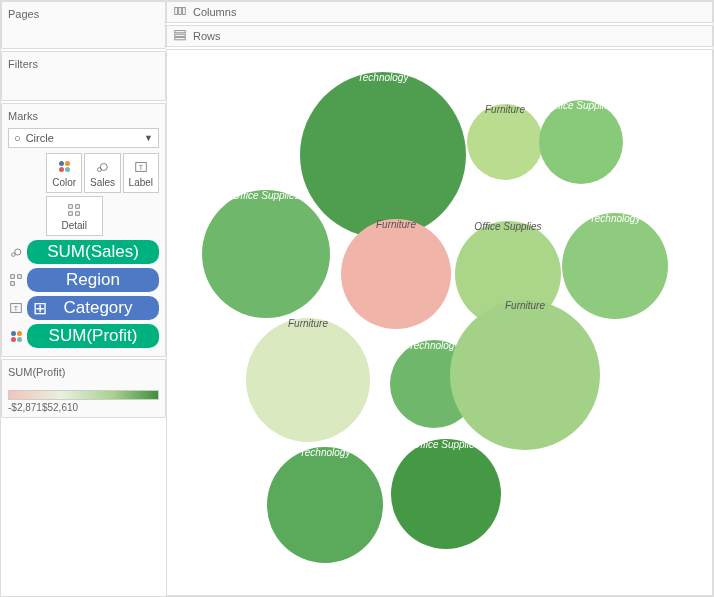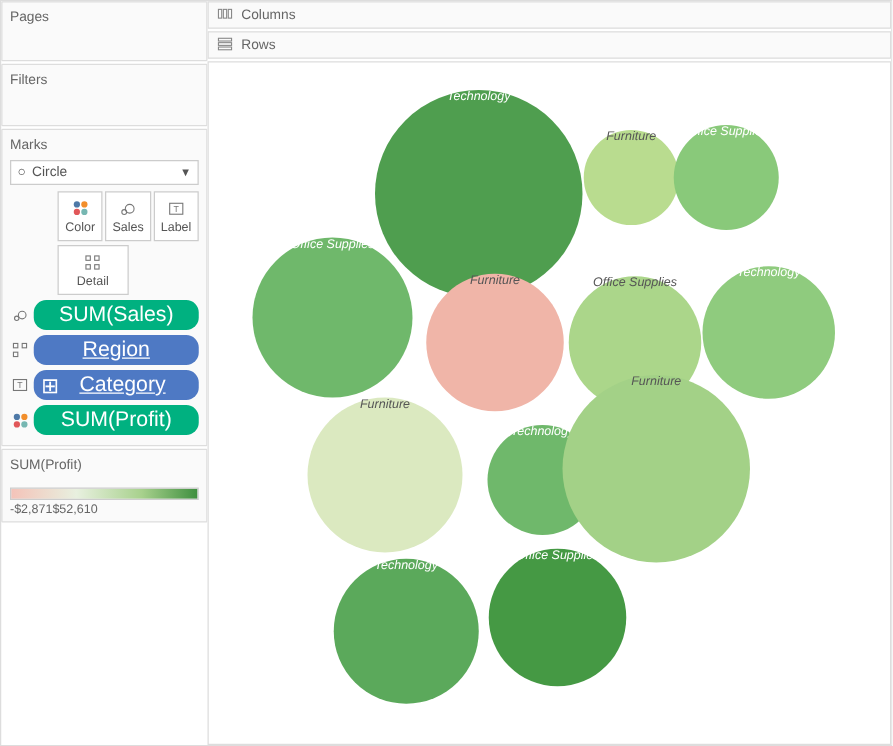--- a/index.html
+++ b/index.html
@@ -13,21 +13,21 @@
   .marks-panel { padding-bottom: 8px; }
   .shape-select { display:flex; align-items:center; justify-content:space-between; border:1px solid #ccc; background:#fff; padding:3px 5px; margin-bottom:5px; cursor:pointer; }
   .shape-select .dd { font-size: 9px; }
   .mark-btn-row { display:flex; gap:2px; margin-bottom:3px;margin-left:38px; }
   .mark-btn { flex:1; border:1px solid #ccc; background:#fff; display:flex; flex-direction:column; align-items:center; justify-content:center; height:40px; cursor:pointer; }
   .mark-btn .ic { height:16px; display:flex; align-items:center; justify-content:center; }
   .mark-btn .lbl { font-size:10px; margin-top:2px; color:#555; }
   .mark-shelf { display:flex; align-items:center; gap:3px; margin-top:4px; }
   .shelf-ic { width:16px; display:flex; align-items:center; justify-content:center; font-size:11px; color:#666;}
   .pill { flex:1; background:#00b180; color:#fff; border-radius:10px; padding:2px 8px; font-size:17px; text-align:center; cursor:pointer; }
-  .pill.blue { background:#4e79c4;text-decoration:underline; }
+  .pill.blue { background:#4e79c4; }
   .legend-panel { }
   .legend-grad { height:10px; width:100%; background: linear-gradient(to right, #f4c3b9 0%, #e8f0df 35%, #a8d18d 70%, #3f8f3f 100%); margin:6px 0 2px 0; border:1px solid #ccc;}
   .legend-labels { display:flex; justify-content:flex-start; font-size:10px; color:#666; }
   .right-col { flex:1; display:flex; flex-direction:column; }
   .shelf-row { border:1px solid #ddd; background:#fafafa; height:22px; display:flex; align-items:center; padding:0 6px; margin-bottom:2px; }
   .shelf-row .icon { width:14px; text-align:center; color:#888; font-size:11px; }
   .shelf-row .name { margin-left:6px; font-size:11px; color:#666; }
   .viz-area { flex:1; border:1px solid #ddd; background:#fff; position:relative; overflow:hidden; }
   .bubble { position:absolute; border-radius:50%; display:flex; align-items:flex-start; justify-content:center; color:#fff; font-size:10px; text-align:center;font-style:italic; }
   .bubble.dark-text { color:#555; }

